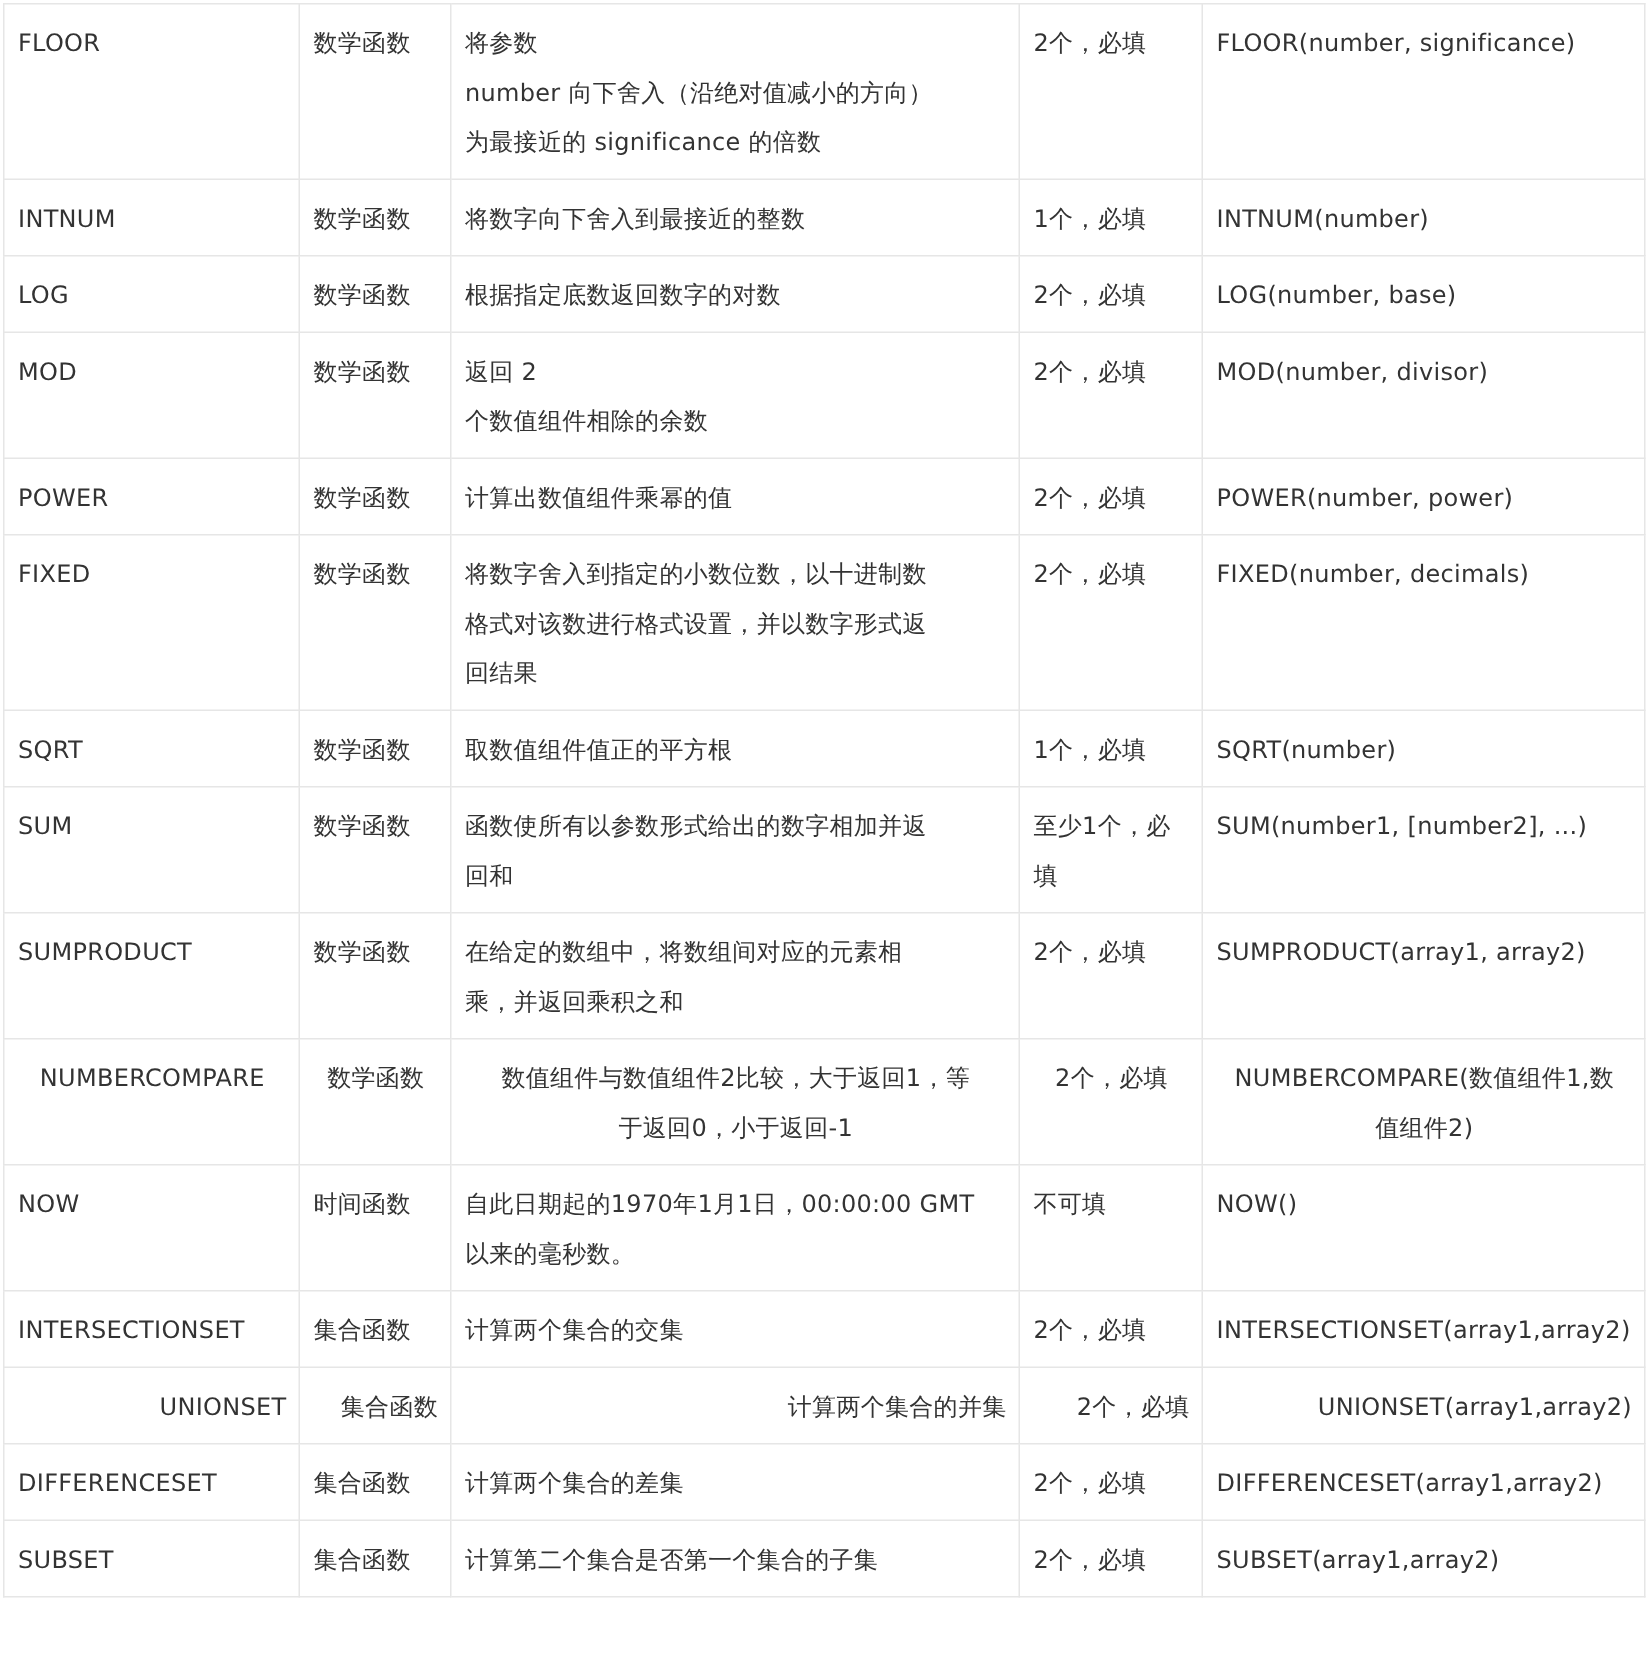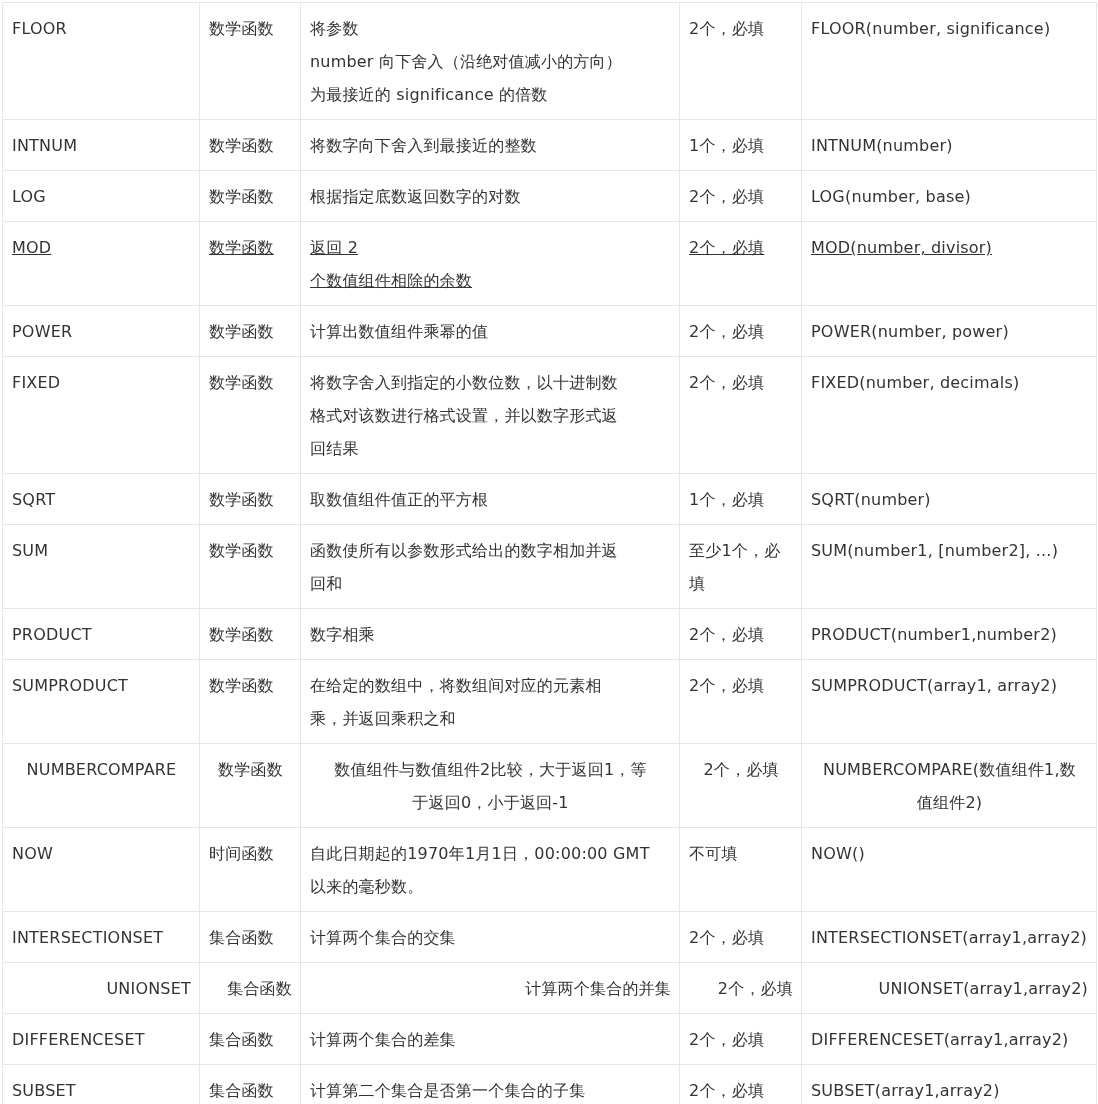--- a/index.html
+++ b/index.html
@@ -92,21 +92,21 @@
           <span class="line">根据指定底数返回数字的对数</span>
         </td>
     <td class="c-params">
           <span class="line">2个，必填</span>
         </td>
     <td class="c-syntax">
           <span class="line">LOG(number, base)</span>
         </td>
   </tr>
 
-  <tr style="height: 75px; text-decoration: underline;">
+  <tr style="height: 75px;">
     <td class="c-name">
           <span class="line">MOD</span>
         </td>
     <td class="c-type">
           <span class="line">数学函数</span>
         </td>
     <td class="c-desc">
           <span class="line">返回 2</span>
           <span class="line">个数值组件相除的余数</span>
         </td>
@@ -187,37 +187,20 @@
         </td>
     <td class="c-params">
           <span class="line">至少1个，必</span>
           <span class="line">填</span>
         </td>
     <td class="c-syntax">
           <span class="line">SUM(number1, [number2], ...)</span>
         </td>
   </tr>
 
-  <tr style="height: 42px;">
-    <td class="c-name">
-          <span class="line">PRODUCT</span>
-        </td>
-    <td class="c-type">
-          <span class="line">数学函数</span>
-        </td>
-    <td class="c-desc">
-          <span class="line">数字相乘</span>
-        </td>
-    <td class="c-params">
-          <span class="line">2个，必填</span>
-        </td>
-    <td class="c-syntax">
-          <span class="line">PRODUCT(number1,number2)</span>
-        </td>
-  </tr>
 
   <tr style="height: 76px;">
     <td class="c-name">
           <span class="line">SUMPRODUCT</span>
         </td>
     <td class="c-type">
           <span class="line">数学函数</span>
         </td>
     <td class="c-desc">
           <span class="line">在给定的数组中，将数组间对应的元素相</span>

